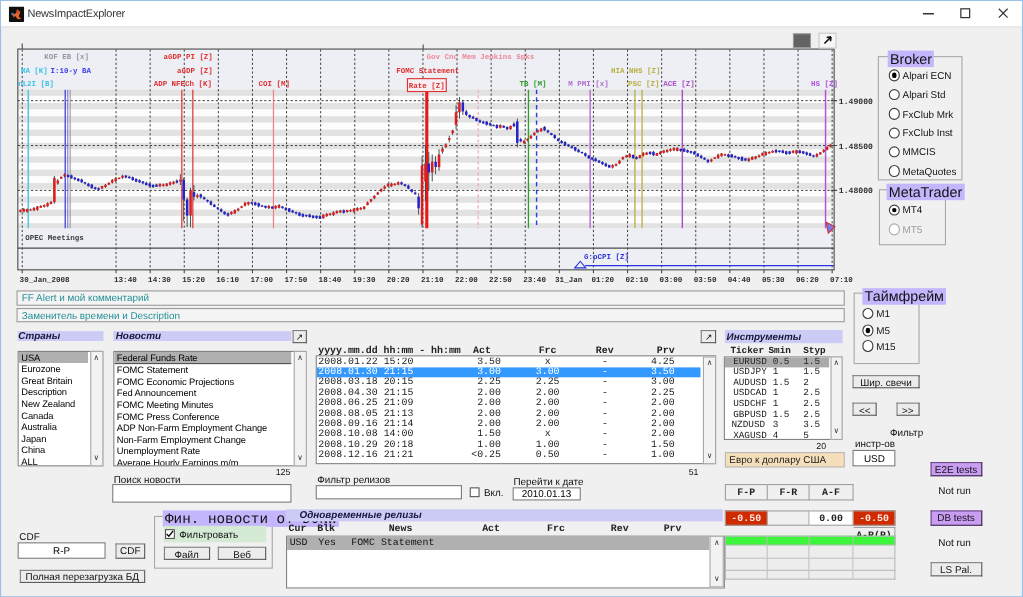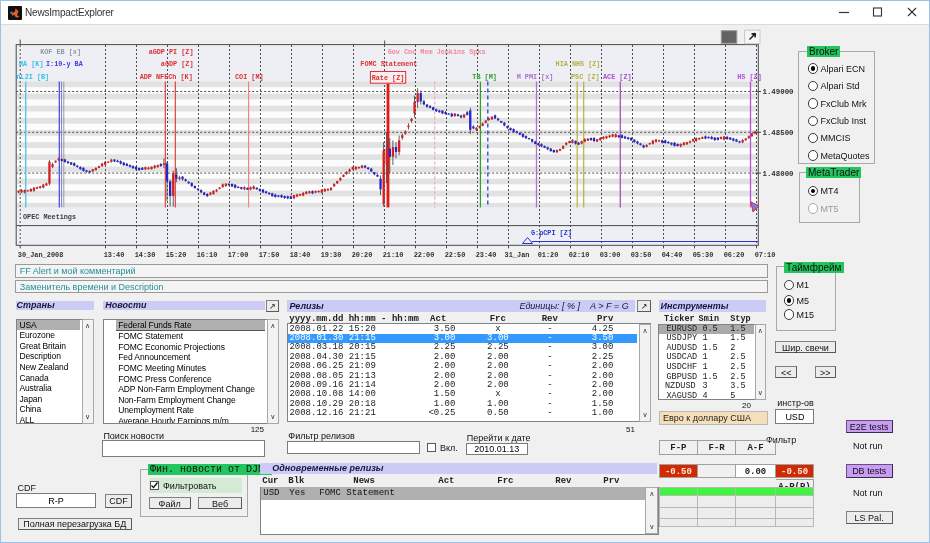--- a/index.html
+++ b/index.html
@@ -10,21 +10,21 @@
 .ptitle{font-size:9px;font-weight:bold;font-style:italic;color:#16163c;}
 .mono{font-family:"Liberation Mono",monospace;font-size:9px;white-space:pre;}
 .lbox{background:#fff;border:1px solid #828282;}
 .btn{background:#ececec;border:1px solid #808080;border-bottom-color:#5a5a5a;border-right-color:#5a5a5a;
  font-size:9px;color:#111;text-align:center;}
 .pbtn{background:#c99df2;border:1px solid #6a4a88;border-bottom:1px solid #3a2a4a;border-right-color:#3a2a4a;
  font-size:9px;color:#111;text-align:center;}
 .ebox{background:#fff;border:1px solid #7b7b7b;font-size:9px;}
 .lab9{font-size:9px;color:#111;}
 .grp{border:1px solid #a8a8a8;}
-.grplab{position:absolute;background:#22c55e;font-size:10px;color:#111;padding:0 2px;}
+.grplab{position:absolute;background:#c4b5fd;font-size:13px;color:#111;padding:0 2px;}
 .radio{position:absolute;width:8.5px;height:8.5px;border:1px solid #3c3c3c;border-radius:50%;background:#fff;}
 .rdot{position:absolute;left:2px;top:2px;width:4.5px;height:4.5px;border-radius:50%;background:#000;}
 .sb{position:absolute;background:#f2f2f2;border:1px solid #a8a8a8;}
 .sbarrow{position:absolute;left:0;width:100%;text-align:center;font-size:7px;color:#333;line-height:8px;}
 .item{height:10.55px;line-height:10.55px;font-size:8.5px;letter-spacing:-0.1px;padding-left:2px;white-space:nowrap;overflow:hidden;}
 .chk{background:#fff;border:1px solid #555;}
 </style></head><body>
 <div id="win">
 <div id="title"></div>
     <svg class="abs" style="left:7px;top:5px" width="14" height="14">
@@ -690,40 +690,39 @@
       <div class="item" style="">China</div>
       <div class="item" style="">ALL</div>
     </div>
     <div class="abs sb" style="left:80.5px;top:318.4px;width:12px;height:104.3px;">
       <div class="sbarrow" style="top:2px">∧</div>
       <div class="sbarrow" style="bottom:2px">∨</div>
     </div>
     <div class="abs lav ptitle" style="left:102.2px;top:300px;width:161.7px;height:8.7px;line-height:8.7px;padding-left:2px;">Новости</div>
     <div class="abs btn" style="left:264.9px;top:298.6px;width:12.8px;height:12.8px;font-size:8px;text-align:center;line-height:12px;">↗</div>
     <div class="abs lbox" style="left:102.2px;top:317.8px;width:175.5px;height:105.5px;"></div>
-    <div class="abs" style="left:103.2px;top:318.8px;width:161px;height:103.5px;overflow:hidden;padding-left:12px;">
+    <div class="abs" style="left:103.2px;top:318.8px;width:161px;height:103.5px;overflow:hidden;">
       <div class="item" style="background:#b0b0b0;border-bottom:1px solid #555;">Federal Funds Rate</div>
       <div class="item" style="">FOMC Statement</div>
       <div class="item" style="">FOMC Economic Projections</div>
       <div class="item" style="">Fed Announcement</div>
       <div class="item" style="">FOMC Meeting Minutes</div>
       <div class="item" style="">FOMC Press Conference</div>
       <div class="item" style="">ADP Non-Farm Employment Change</div>
       <div class="item" style="">Non-Farm Employment Change</div>
       <div class="item" style="">Unemployment Rate</div>
       <div class="item" style="">Average Hourly Earnings m/m</div>
     </div>
     <div class="abs sb" style="left:265.7px;top:318.4px;width:12px;height:104.3px;">
       <div class="sbarrow" style="top:2px">∧</div>
       <div class="sbarrow" style="bottom:2px">∨</div>
     </div>
     <div class="abs" style="left:243px;top:424.2px;width:20px;height:8px;font-size:8px;color:#111;text-align:right;">125</div>
     <div class="abs lab9" style="left:102.4px;top:430.3px;width:80px;height:8px;">Поиск новости</div>
     <div class="abs ebox" style="left:100.9px;top:439px;width:162.7px;height:16.6px;"></div>
-    <div class="abs lav ptitle" style="left:286.4px;top:298.6px;width:348.1px;height:12.8px;line-height:12.8px;padding-left:2px;">Релизы<span style="position:absolute;left:232px;font-weight:normal;color:#16163c">Единицы: [ % ]&nbsp;&nbsp;&nbsp;&nbsp;A &gt; F = G</span></div>
     <div class="abs btn" style="left:636px;top:298.6px;width:14.4px;height:12.8px;font-size:8px;text-align:center;line-height:12px;">↗</div>
     <div class="abs mono" style="left:287.3px;top:312.5px;width:360px;height:9px;font-weight:bold;color:#222;"><span style="position:absolute;left:1px">yyyy.mm.dd hh:mm - hh:mm</span><span style="position:absolute;left:141.8px">Act</span><span style="position:absolute;left:189px;width:41px;text-align:center">Frc</span><span style="position:absolute;left:241px;width:41px;text-align:center">Rev</span><span style="position:absolute;left:277px;width:48px;text-align:right">Prv</span></div>
     <div class="abs lbox" style="left:286.4px;top:322.3px;width:364px;height:99px;"></div>
     <div class="abs" style="left:287.4px;top:323.8px;width:349px;height:96px;overflow:hidden;">
       <div class="mono" style="position:relative;height:9.35px;line-height:9.35px;color:#222;"><span style="position:absolute;left:1px">2008.01.22 15:20</span><span style="position:absolute;left:117px;width:50px;text-align:right">3.50</span><span style="position:absolute;left:189px;width:41px;text-align:center">x</span><span style="position:absolute;left:241px;width:41px;text-align:center">-</span><span style="position:absolute;left:277px;width:48px;text-align:right">4.25</span></div>
       <div class="mono" style="position:relative;height:9.35px;line-height:9.35px;background:#3399ff;color:#fff;"><span style="position:absolute;left:1px">2008.01.30 21:15</span><span style="position:absolute;left:117px;width:50px;text-align:right">3.00</span><span style="position:absolute;left:189px;width:41px;text-align:center">3.00</span><span style="position:absolute;left:241px;width:41px;text-align:center">-</span><span style="position:absolute;left:277px;width:48px;text-align:right">3.50</span></div>
       <div class="mono" style="position:relative;height:9.35px;line-height:9.35px;color:#222;"><span style="position:absolute;left:1px">2008.03.18 20:15</span><span style="position:absolute;left:117px;width:50px;text-align:right">2.25</span><span style="position:absolute;left:189px;width:41px;text-align:center">2.25</span><span style="position:absolute;left:241px;width:41px;text-align:center">-</span><span style="position:absolute;left:277px;width:48px;text-align:right">3.00</span></div>
       <div class="mono" style="position:relative;height:9.35px;line-height:9.35px;color:#222;"><span style="position:absolute;left:1px">2008.04.30 21:15</span><span style="position:absolute;left:117px;width:50px;text-align:right">2.00</span><span style="position:absolute;left:189px;width:41px;text-align:center">2.00</span><span style="position:absolute;left:241px;width:41px;text-align:center">-</span><span style="position:absolute;left:277px;width:48px;text-align:right">2.25</span></div>
       <div class="mono" style="position:relative;height:9.35px;line-height:9.35px;color:#222;"><span style="position:absolute;left:1px">2008.06.25 21:09</span><span style="position:absolute;left:117px;width:50px;text-align:right">2.00</span><span style="position:absolute;left:189px;width:41px;text-align:center">2.00</span><span style="position:absolute;left:241px;width:41px;text-align:center">-</span><span style="position:absolute;left:277px;width:48px;text-align:right">2.00</span></div>
       <div class="mono" style="position:relative;height:9.35px;line-height:9.35px;color:#222;"><span style="position:absolute;left:1px">2008.08.05 21:13</span><span style="position:absolute;left:117px;width:50px;text-align:right">2.00</span><span style="position:absolute;left:189px;width:41px;text-align:center">2.00</span><span style="position:absolute;left:241px;width:41px;text-align:center">-</span><span style="position:absolute;left:277px;width:48px;text-align:right">2.00</span></div>
@@ -792,21 +791,21 @@
     <div class="abs lab9" style="left:795.5px;top:279.2px;width:30px;height:10px;">M1</div>
     <div class="radio" style="left:782.5px;top:294.4px">
       <div class="rdot"></div>
     </div>
     <div class="abs lab9" style="left:795.5px;top:294.9px;width:30px;height:10px;">M5</div>
     <div class="radio" style="left:782.5px;top:308.4px"></div>
     <div class="abs lab9" style="left:795.5px;top:308.9px;width:30px;height:10px;">M15</div>
     <div class="abs btn" style="left:774.2px;top:340.1px;width:60.5px;height:12.3px;line-height:12px;">Шир. свечи</div>
     <div class="abs btn" style="left:774.2px;top:364.6px;width:22px;height:12.3px;line-height:12px;">&lt;&lt;</div>
     <div class="abs btn" style="left:813.7px;top:364.6px;width:21px;height:12.3px;line-height:12px;">&gt;&gt;</div>
-    <div class="abs lab9" style="left:765px;top:387px;width:40px;height:8px;margin-top:47px;">Фильтр</div>
+    <div class="abs lab9" style="left:808px;top:387px;width:40px;height:8px;">Фильтр</div>
     <div class="abs lab9" style="left:776.3px;top:396.8px;width:40px;height:8px;">инстр-ов</div>
     <div class="abs ebox" style="left:774.4px;top:408px;width:39px;height:15.4px;text-align:center;line-height:15px;">USD</div>
     <div class="abs pbtn" style="left:844.7px;top:418.8px;width:46.9px;height:13.7px;line-height:13px;">E2E tests</div>
     <div class="abs lab9" style="left:852px;top:439.7px;width:36px;height:10px;">Not run</div>
     <div class="abs pbtn" style="left:844.7px;top:463.1px;width:46.9px;height:14.1px;line-height:13px;">DB tests</div>
     <div class="abs lab9" style="left:852px;top:486.6px;width:36px;height:10px;">Not run</div>
     <div class="abs btn" style="left:844.7px;top:510px;width:46.9px;height:12.5px;line-height:12px;">LS Pal.</div>
     <div class="abs lab9" style="left:16.6px;top:482px;width:30px;height:8px;">CDF</div>
     <div class="abs ebox" style="left:15.1px;top:491.7px;width:79.8px;height:15.1px;text-align:center;line-height:14px;">R-P</div>
     <div class="abs btn" style="left:103.9px;top:493.2px;width:27.1px;height:13.6px;line-height:13px;">CDF</div>

